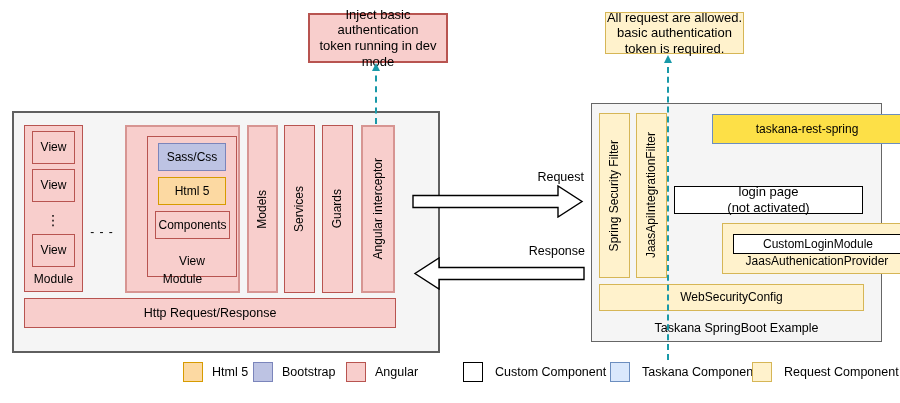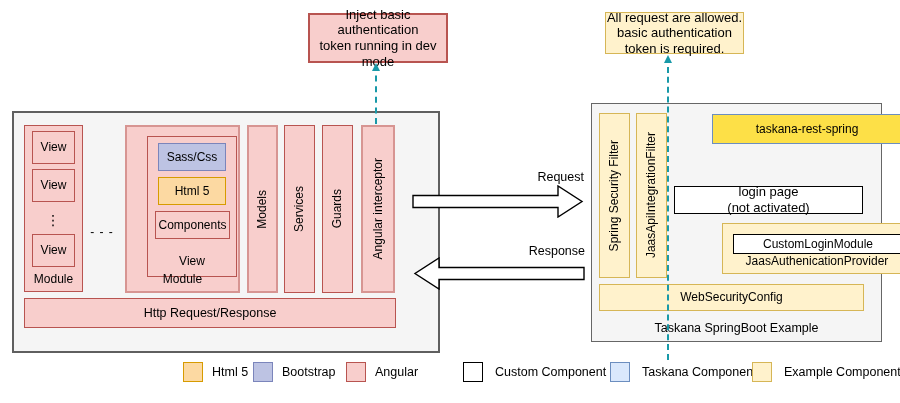--- a/index.html
+++ b/index.html
@@ -150,16 +150,16 @@
   <div class="legend-item" style="left:463px; gap:12px;">
     <div class="legend-swatch" style="background:#ffffff;border:1px solid #000000"></div>
     <span class="legend-label">Custom Component</span>
   </div>
   <div class="legend-item" style="left:610px; gap:12px;">
     <div class="legend-swatch" style="background:#dae8fc;border:1px solid #6c8ebf"></div>
     <span class="legend-label">Taskana Component</span>
   </div>
   <div class="legend-item" style="left:752px; gap:12px;">
     <div class="legend-swatch" style="background:#fff2cc;border:1px solid #d6b656"></div>
-    <span class="legend-label">Example Component</span>
+    <span class="legend-label">Request Component</span>
   </div>
 
 </div>
 
 </body></html>

